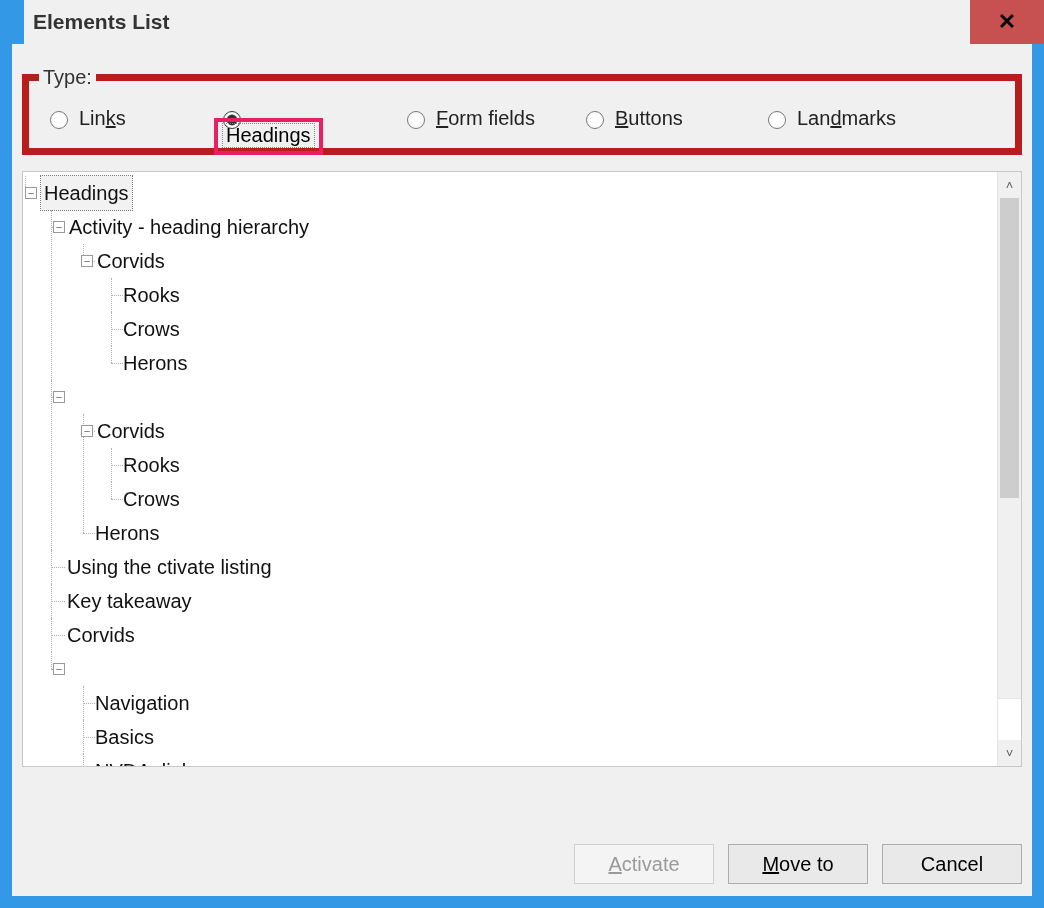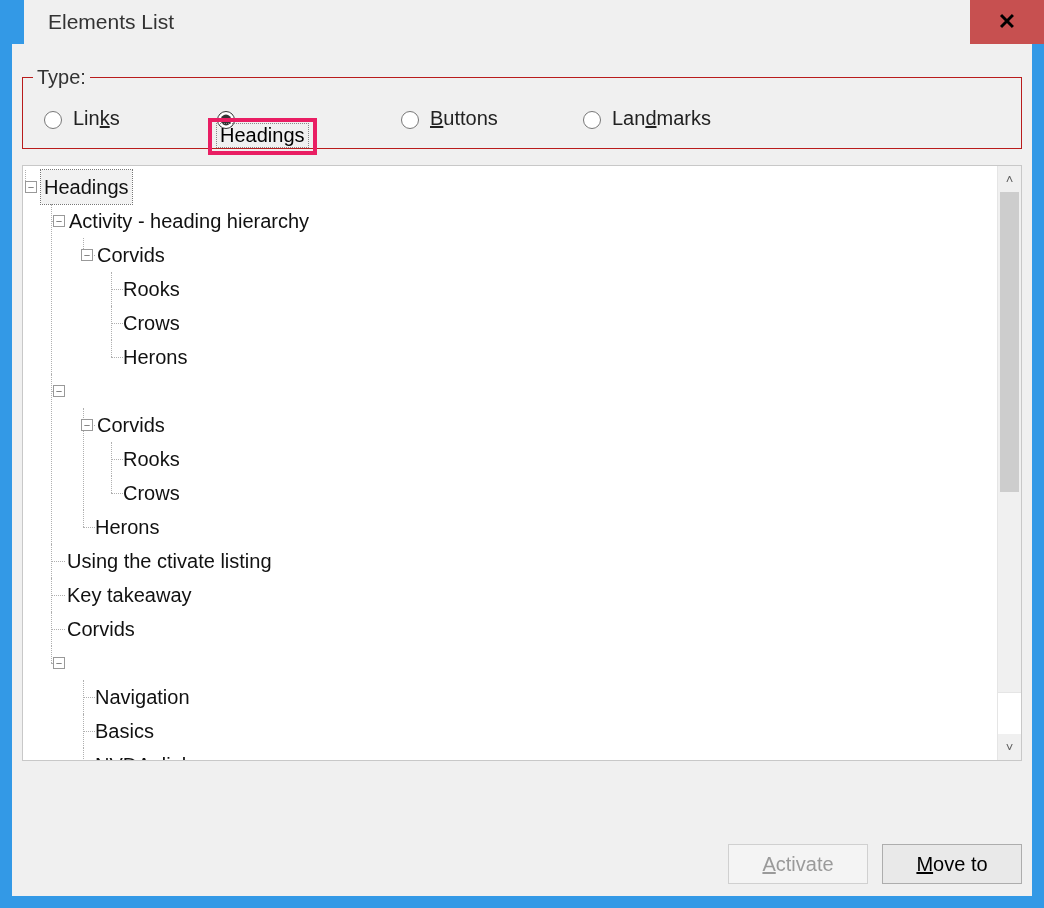--- a/index.html
+++ b/index.html
@@ -26,21 +26,22 @@
     background: #3399e6;
     padding-left: 24px;
   }
   .titlebar .title {
     background: #f0f0f0;
     height: 44px;
     line-height: 44px;
     flex: 1;
     font-size: 21px;
     color: #333;
-    padding-left: 24px;
+    padding-left: 9px;
+    font-weight: bold;
   }
   .close-btn {
     width: 74px;
     height: 44px;
     background: #c75050;
     display: flex;
     align-items: center;
     justify-content: center;
     font-size: 22px;
     font-weight: bold;
@@ -50,21 +51,21 @@
   .client {
     position: absolute;
     top: 44px;
     left: 12px;
     right: 12px;
     bottom: 12px;
     background: #f0f0f0;
   }
   fieldset.type {
     margin: 22px 10px 16px 10px;
-    border: 1px solid #b91c1c;
+    border: 7px solid #b91c1c;
     padding: 18px 10px 18px 10px;
     position: relative;
   }
   fieldset.type legend {
     padding: 0 4px;
     font-size: 20px;
     color: #333;
   }
   .radio-row {
     display: flex;
@@ -264,20 +265,24 @@
     <fieldset class="type">
       <legend>Type:</legend>
       <div class="radio-row" style="position:relative;">
         <label class="radio-cell links">
           <input type="radio" name="type" style="">
           <span class="radio-label"><span>Lin</span><span class="u">k</span><span>s</span></span>
         </label>
         <label class="radio-cell headings">
           <input type="radio" name="type" checked="" style="">
           <span class="radio-label" style="visibility:hidden;"><span></span><span class="u">H</span><span>eadings</span></span>
+        </label>
+        <label class="radio-cell formfields">
+          <input type="radio" name="type" style="">
+          <span class="radio-label"><span></span><span class="u">F</span><span>orm fields</span></span>
         </label>
         <label class="radio-cell buttons">
           <input type="radio" name="type" style="">
           <span class="radio-label"><span></span><span class="u">B</span><span>uttons</span></span>
         </label>
         <label class="radio-cell landmarks">
           <input type="radio" name="type" style="">
           <span class="radio-label"><span>Lan</span><span class="u">d</span><span>marks</span></span>
         </label>
 
@@ -413,16 +418,21 @@
       <button class="btn disabled">
           <span></span>
           <span class="u">A</span>
           <span>ctivate</span>
         </button>
       <button class="btn">
           <span></span>
           <span class="u">M</span>
           <span>ove to</span>
         </button>
+      <button class="btn">
+          <span>Cancel</span>
+          <span class="u"></span>
+          <span></span>
+        </button>
     </div>
 
   </div>
 </div>
 
 </body></html>

